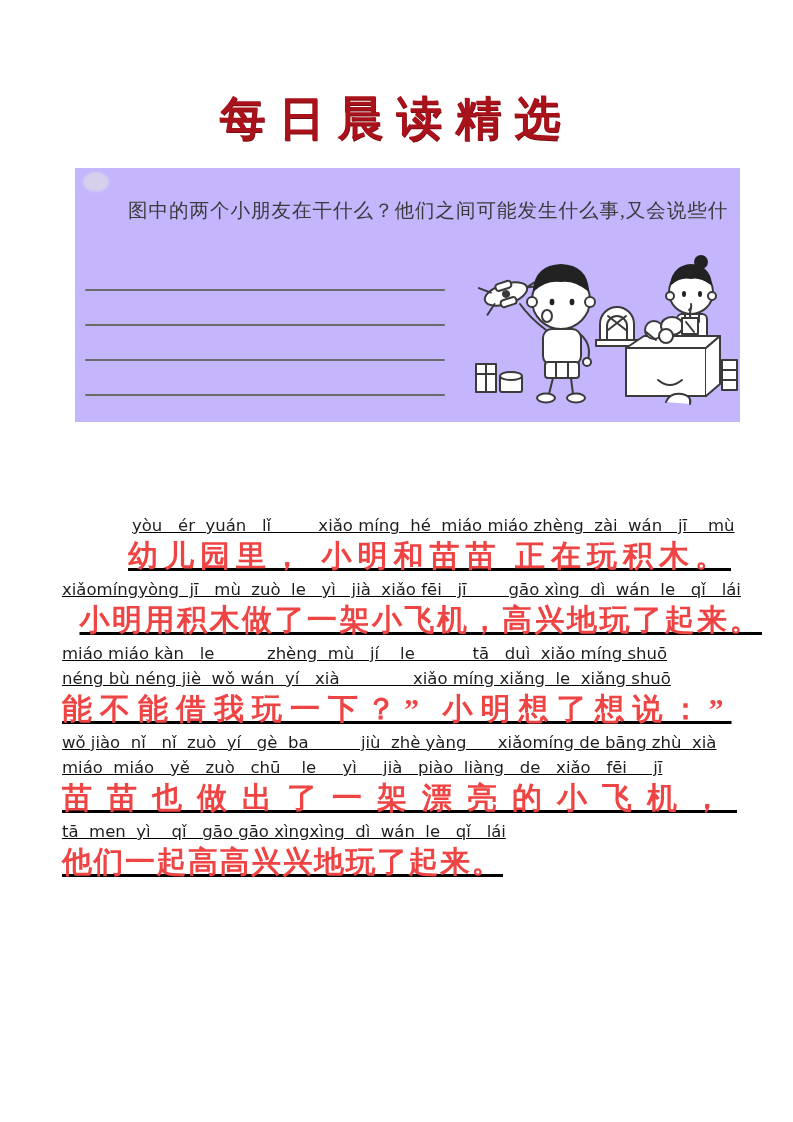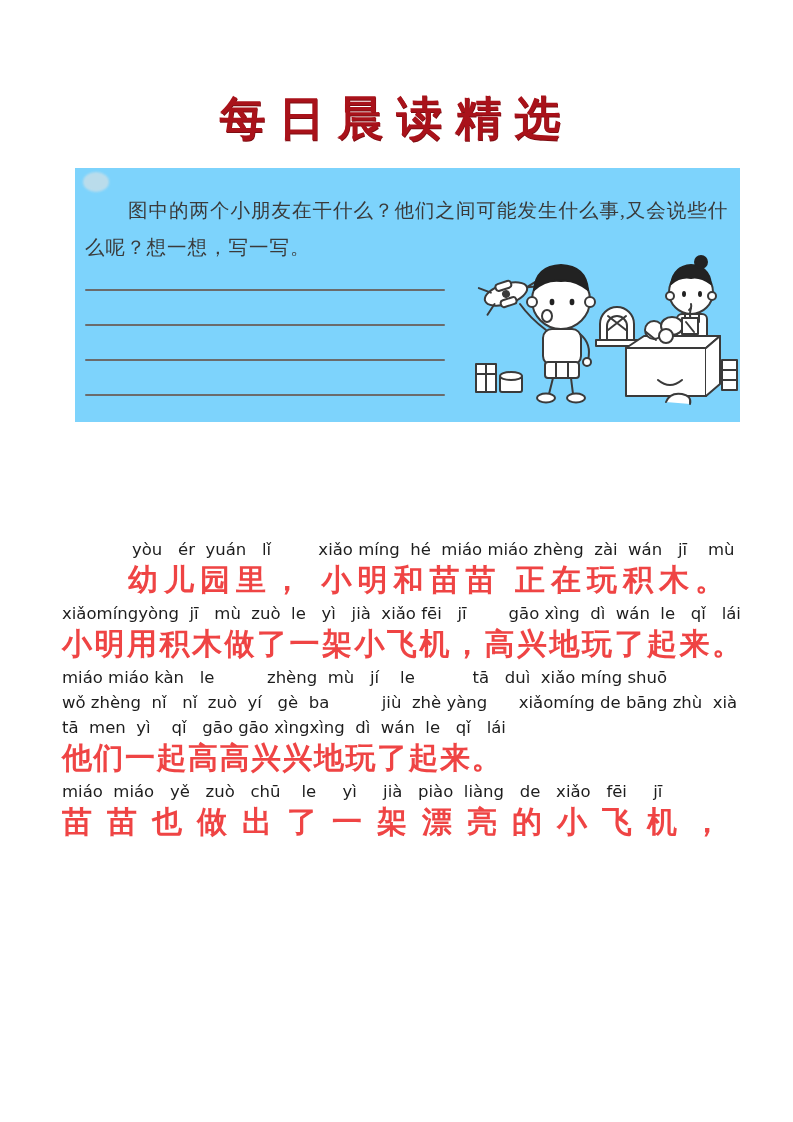--- a/index.html
+++ b/index.html
@@ -28,21 +28,21 @@
     color: #a9121a;
     text-shadow: 0.5px 0.5px 0 #7c0d12;
   }
   
   .worksheet {
     position: absolute;
     left: 75px;
     top: 168px;
     width: 665px;
     height: 254px;
-    background: #7dd3fc;
+    background: #c4b5fd;
   }
   .smudge {
     position: absolute;
     left: 8px;
     top: 4px;
     width: 26px;
     height: 20px;
     background: #e3e3e1;
     border-radius: 50%;
     opacity: 0.6;
@@ -76,61 +76,61 @@
     left: 383px;
     top: 84px;
     width: 286px;
     height: 158px;
   }
   .illustration svg { width: 100%; height: 100%; }
   
   .passage {
     position: absolute;
     left: 62px;
-    top: 540px;
+    top: 516px;
     width: 700px;
+    text-decoration: underline;
   }
   .p-line { margin-bottom: 5px; }
   .pinyin {
     font-family: "DejaVu Sans", "Liberation Sans", sans-serif;
     font-size: 16.5px;
     line-height: 20px;
     color: #1d1d1d;
     white-space: pre;
   }
   .hanzi {
     font-family: "Liberation Serif", serif;
     font-size: 30px;
     line-height: 39px;
     font-weight: 700;
     color: #ef4444;
     white-space: pre;
   }
   .pl-0 .pinyin { padding-left: 70px; }
   .pl-0 .hanzi  { padding-left: 66px; letter-spacing: 6px; }
-  .pl-1 .hanzi  { letter-spacing: 2.5px; }
+  .pl-1 .hanzi  { letter-spacing: 2.5px; text-align: right; }
   .pl-2 .hanzi  { letter-spacing: 7px; }
   .pl-3 .hanzi  { letter-spacing: 8px; }
   .pl-4 .hanzi  { letter-spacing: 3px; }
   .pl-5 .hanzi  { letter-spacing: 15px; }
   .pl-6 .hanzi  { letter-spacing: 1.5px; }
 </style>
 </head>
 <body>
 
 <div class="page">
 
   <h1 class="doc-title">每日晨读精选</h1>
 
   <div class="worksheet">
     <div class="smudge"></div>
 
     <div class="prompt">
       <div class="l1">图中的两个小朋友在干什么？他们之间可能发生什么事,又会说些什</div>
-      <div class="l2">么呢？想一想，写一写。</div>
     </div>
 
     <div class="write-line wl-0"></div>
     <div class="write-line wl-1"></div>
     <div class="write-line wl-2"></div>
     <div class="write-line wl-3"></div>
 
     <div class="illustration">
       <svg viewBox="0 0 286 158" xmlns="http://www.w3.org/2000/svg" fill="none" stroke="#3a3a3a" stroke-width="2" stroke-linecap="round" stroke-linejoin="round">
 
@@ -219,26 +219,30 @@
       <div class="pinyin">yòu   ér  yuán   lǐ         xiǎo míng  hé  miáo miáo zhèng  zài  wán   jī    mù</div>
       <div class="hanzi">幼儿园里， 小明和苗苗 正在玩积木。</div>
     </div>
     <div class="p-line pl-1">
       <div class="pinyin">xiǎomíngyòng  jī   mù  zuò  le   yì   jià  xiǎo fēi   jī        gāo xìng  dì  wán  le   qǐ   lái</div>
       <div class="hanzi">小明用积木做了一架小飞机，高兴地玩了起来。</div>
     </div>
     <div class="p-line pl-2">
       <div class="pinyin">miáo miáo kàn   le          zhèng  mù   jí    le           tā   duì  xiǎo míng shuō</div>
     </div>
+    <div class="p-line pl-3">
+      <div class="pinyin">néng bù néng jiè  wǒ wán  yí   xià              xiǎo míng xiǎng  le  xiǎng shuō</div>
+      <div class="hanzi">能不能借我玩一下？” 小明想了想说：”</div>
+    </div>
     <div class="p-line pl-4">
-      <div class="pinyin">wǒ zhèng  nǐ   nǐ  zuò  yí   gè  ba          jiù  zhè yàng      xiǎomíng de bāng zhù  xià</div>
+      <div class="pinyin">wǒ jiào  nǐ   nǐ  zuò  yí   gè  ba          jiù  zhè yàng      xiǎomíng de bāng zhù  xià</div>
+    </div>
+    <div class="p-line pl-5">
+      <div class="pinyin">miáo  miáo   yě   zuò   chū    le     yì     jià   piào  liàng   de   xiǎo   fēi     jī</div>
+      <div class="hanzi">苗苗也做出了一架漂亮的小飞机，</div>
     </div>
     <div class="p-line pl-6">
       <div class="pinyin">tā  men  yì    qǐ   gāo gāo xìngxìng  dì  wán  le   qǐ   lái</div>
       <div class="hanzi">他们一起高高兴兴地玩了起来。</div>
     </div>
-    <div class="p-line pl-5">
-      <div class="pinyin">miáo  miáo   yě   zuò   chū    le     yì     jià   piào  liàng   de   xiǎo   fēi     jī</div>
-      <div class="hanzi">苗苗也做出了一架漂亮的小飞机，</div>
-    </div>
   </div>
 
 </div>
 
 </body></html>

